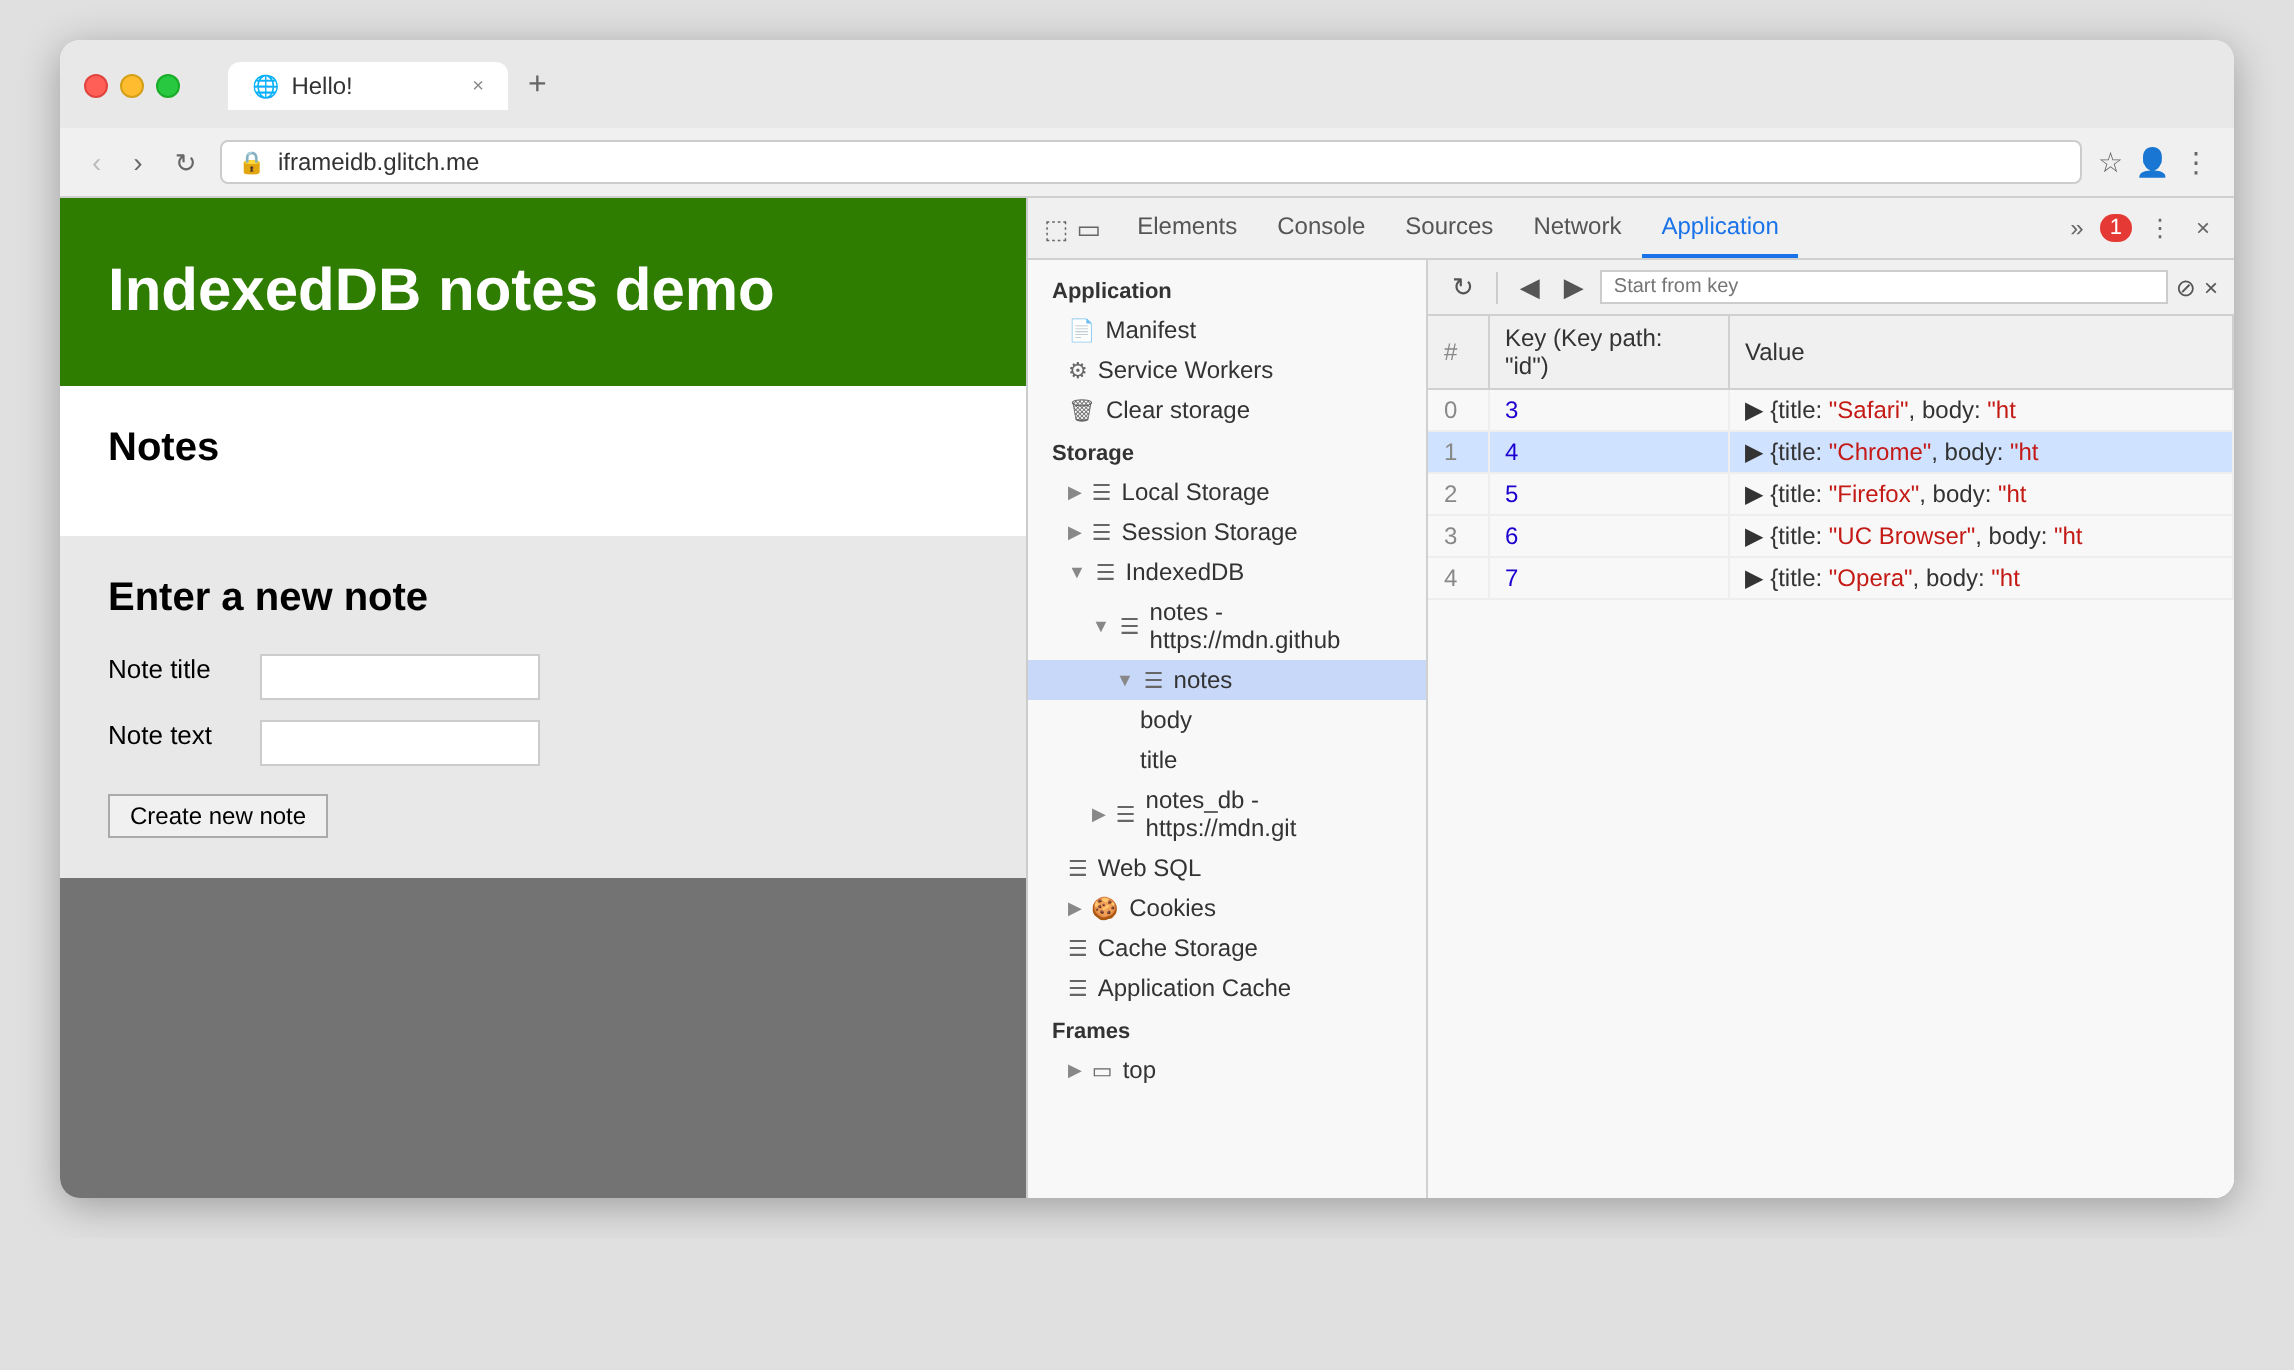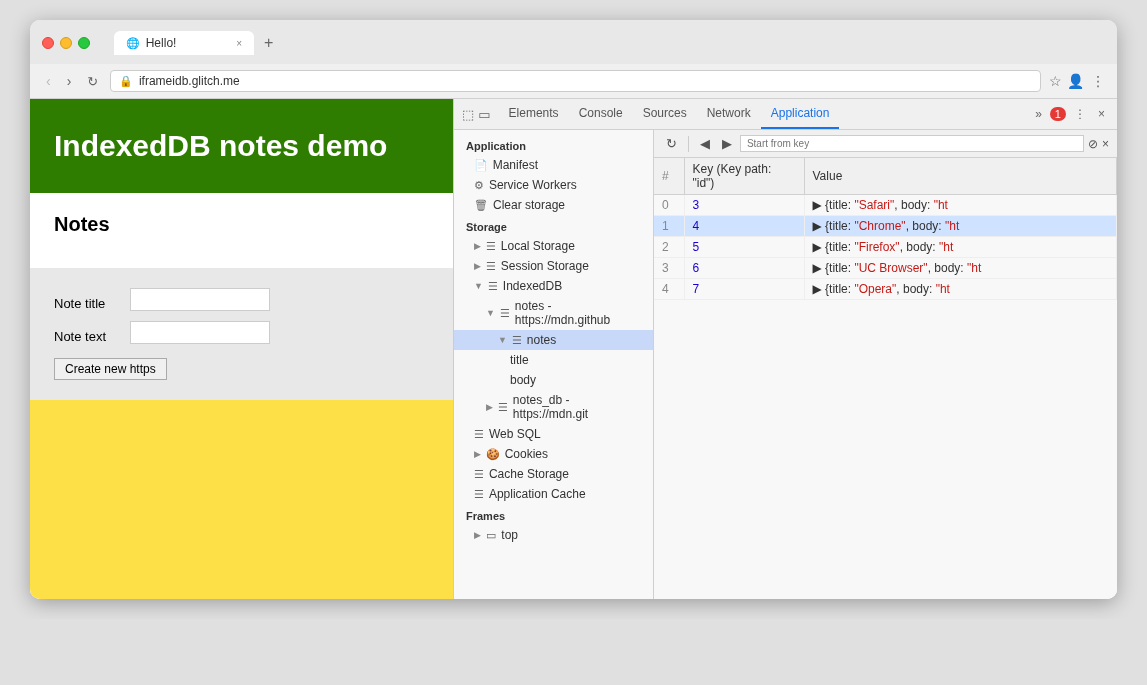--- a/index.html
+++ b/index.html
@@ -108,22 +108,22 @@
 
     
     .browser-content {
       display: flex;
       height: 500px;
       background: white;
     }
 
     
     .main-page {
-      width: 424px;
-      background: #fde047;
+      width: 484px;
+      background: #737373;
       overflow-y: auto;
       border-right: 1px solid #ccc;
     }
     .page-header {
       background: #2e7d00;
       padding: 30px 24px;
       color: white;
     }
     .page-header h1 {
       font-size: 30px;
@@ -138,21 +138,21 @@
     .no-notes { color: #555; font-size: 14px; }
 
     .new-note-section {
       background: #e8e8e8;
       padding: 20px 24px;
       margin-top: 0;
     }
     .new-note-section h2 { font-size: 20px; font-weight: bold; margin-bottom: 16px; }
     .form-row {
       display: flex;
-      align-items: flex-end;
+      align-items: flex-start;
       margin-bottom: 10px;
       gap: 6px;
     }
     .form-label { font-size: 13px; width: 70px; }
     .form-input {
       border: 1px solid #ccc;
       background: white;
       padding: 3px 6px;
       font-size: 13px;
       width: 140px;
@@ -376,29 +376,30 @@
   <div class="browser-content">
 
     <div class="main-page">
       <div class="page-header">
         <h1>IndexedDB notes demo</h1>
       </div>
       <div class="notes-section">
         <h2>Notes</h2>
       </div>
       <div class="new-note-section">
+        <h2>Enter a new note</h2>
         <div class="form-row">
           <label class="form-label">Note title</label>
           <input class="form-input" type="text" style="">
         </div>
         <div class="form-row">
           <label class="form-label">Note text</label>
           <input class="form-input" type="text" style="">
         </div>
-        <button class="create-btn">Create new https</button>
+        <button class="create-btn">Create new note</button>
       </div>
     </div>
 
     <div class="devtools">
 
       <div class="devtools-tabs">
         <span style="font-size:13px;color:#666;margin-right:4px;cursor:pointer;">⬚</span>
         <span style="font-size:13px;color:#666;margin-right:8px;cursor:pointer;">▭</span>
         <div class="devtools-tab">
           <span>Elements</span>
@@ -461,24 +462,24 @@
             <span class="tree-icon">▼</span>
             <span class="icon">☰</span>
             <span>notes - https://mdn.github</span>
           </div>
           <div class="sidebar-item indent-3 selected">
             <span class="tree-icon">▼</span>
             <span class="icon">☰</span>
             <span>notes</span>
           </div>
           <div class="sidebar-item indent-4">
+            <span>body</span>
+          </div>
+          <div class="sidebar-item indent-4">
             <span>title</span>
-          </div>
-          <div class="sidebar-item indent-4">
-            <span>body</span>
           </div>
           <div class="sidebar-item indent-2">
             <span class="tree-icon">▶</span>
             <span class="icon">☰</span>
             <span>notes_db - https://mdn.git</span>
           </div>
           <div class="sidebar-item indent-1">
             <span class="icon">☰</span>
             <span>Web SQL</span>
           </div>

